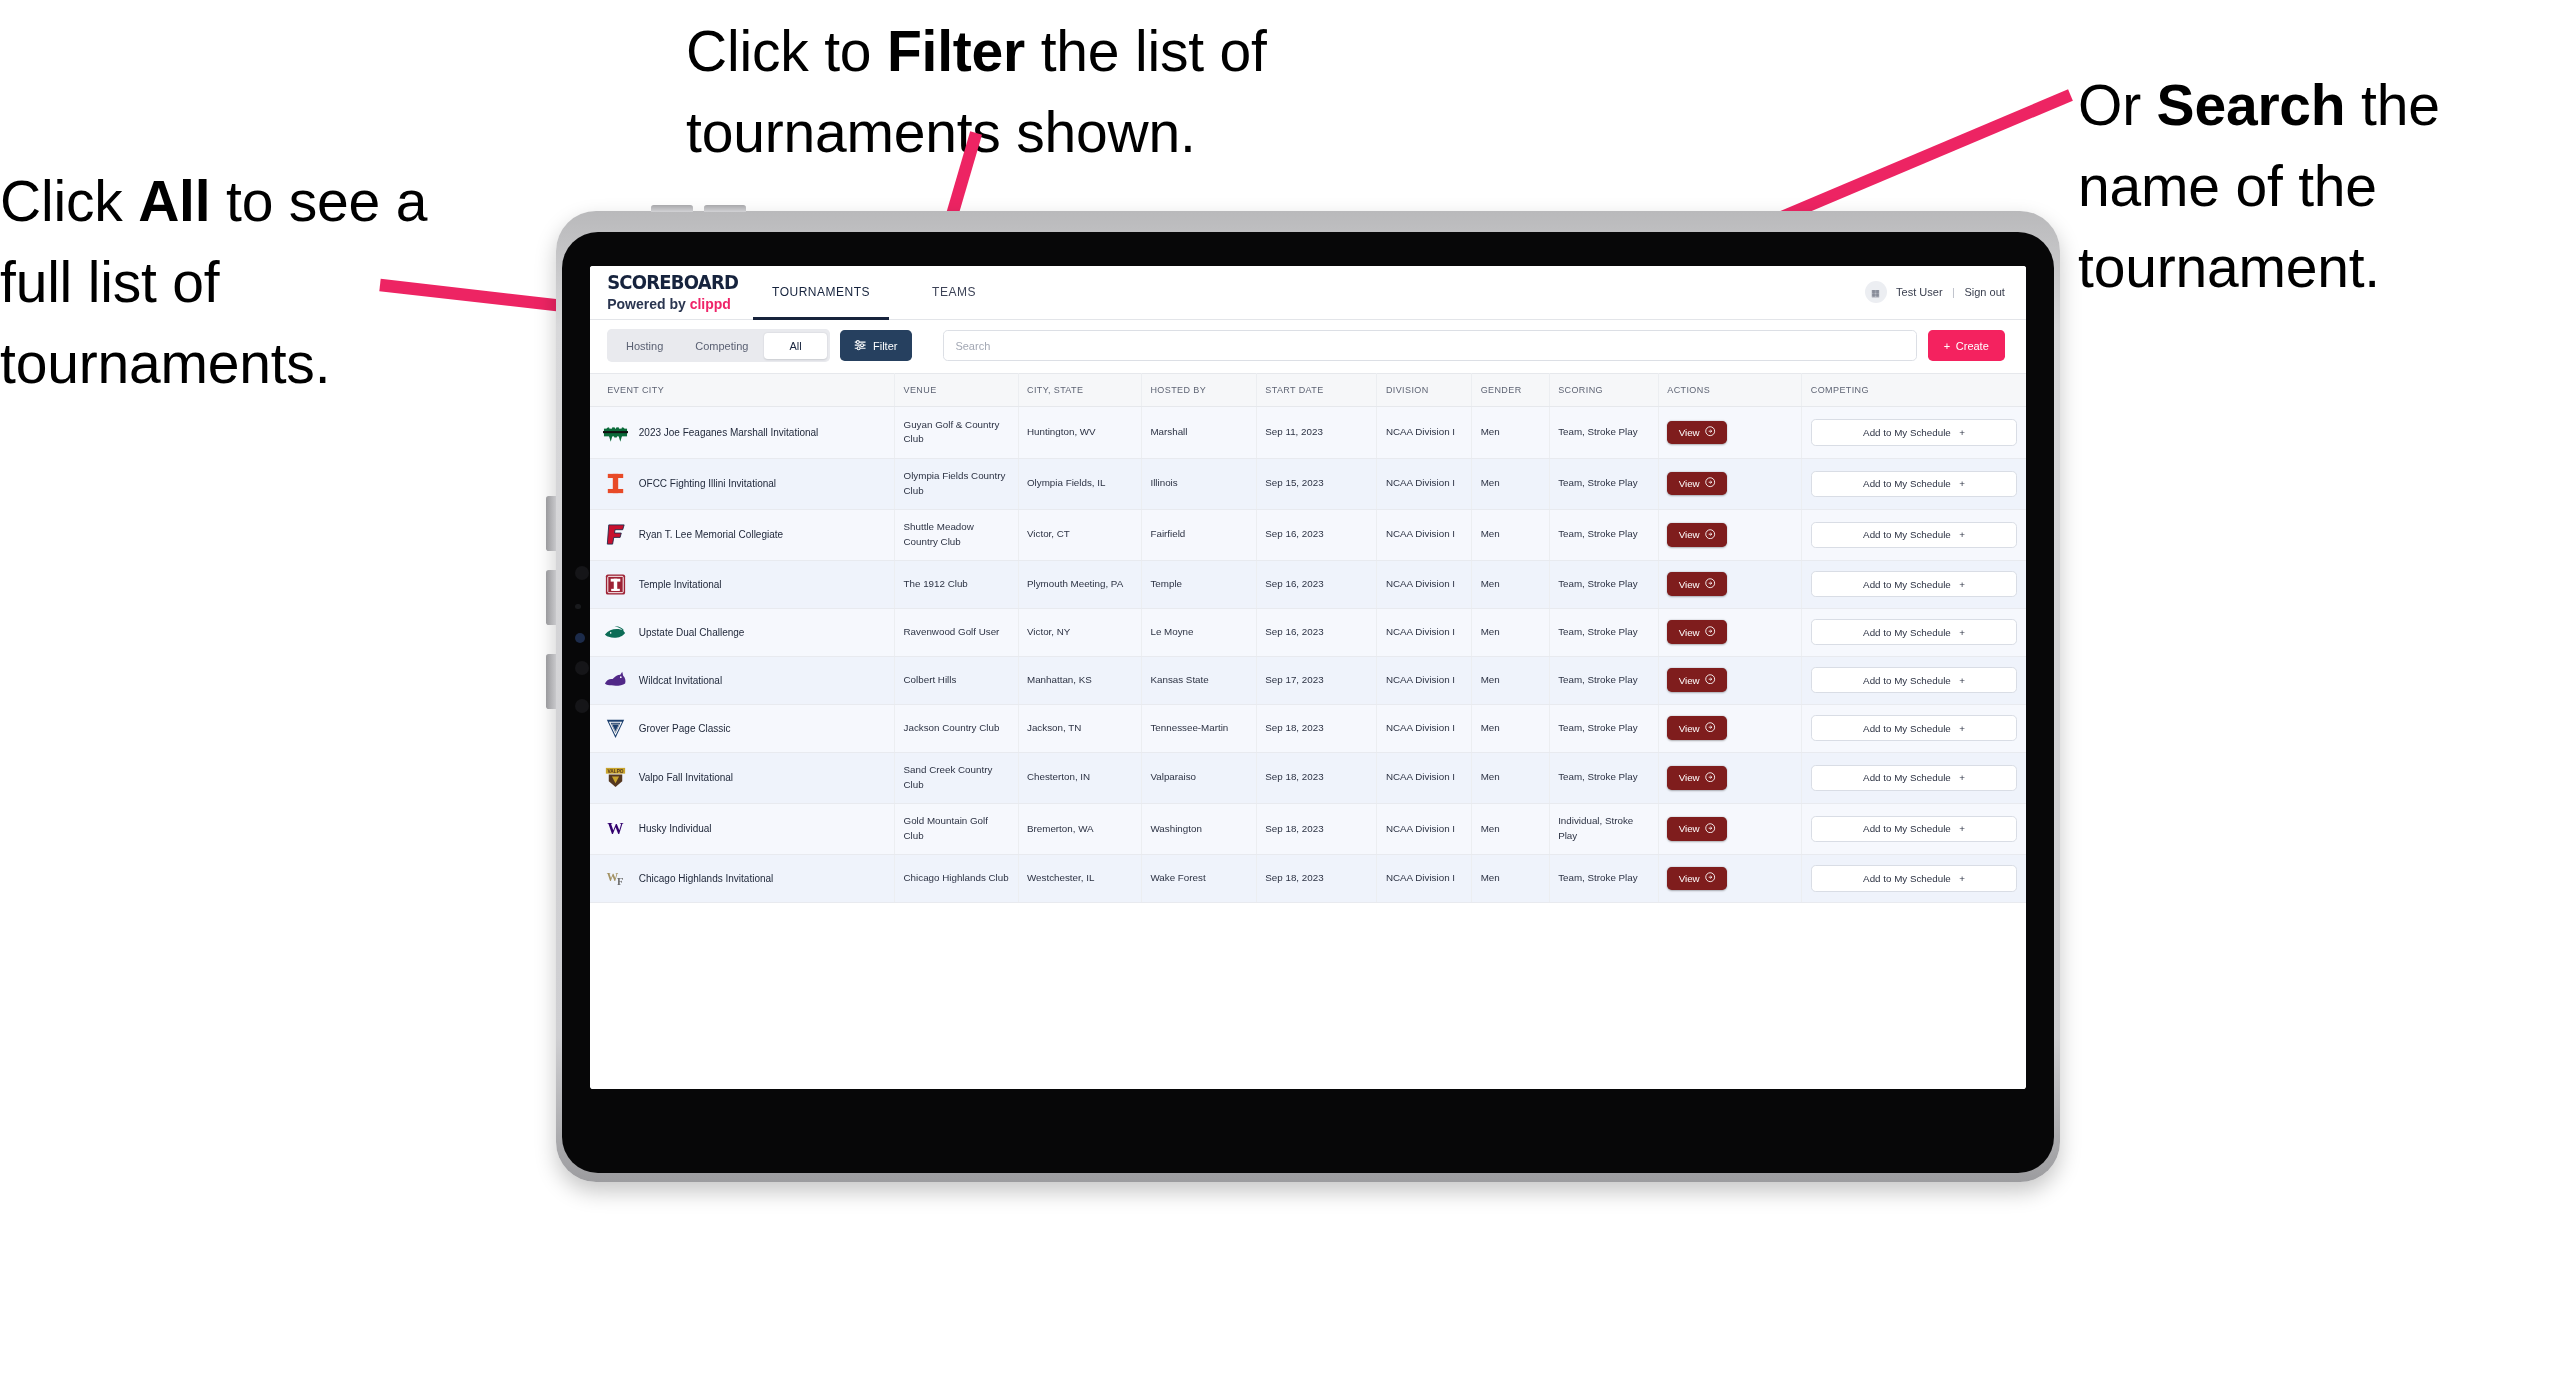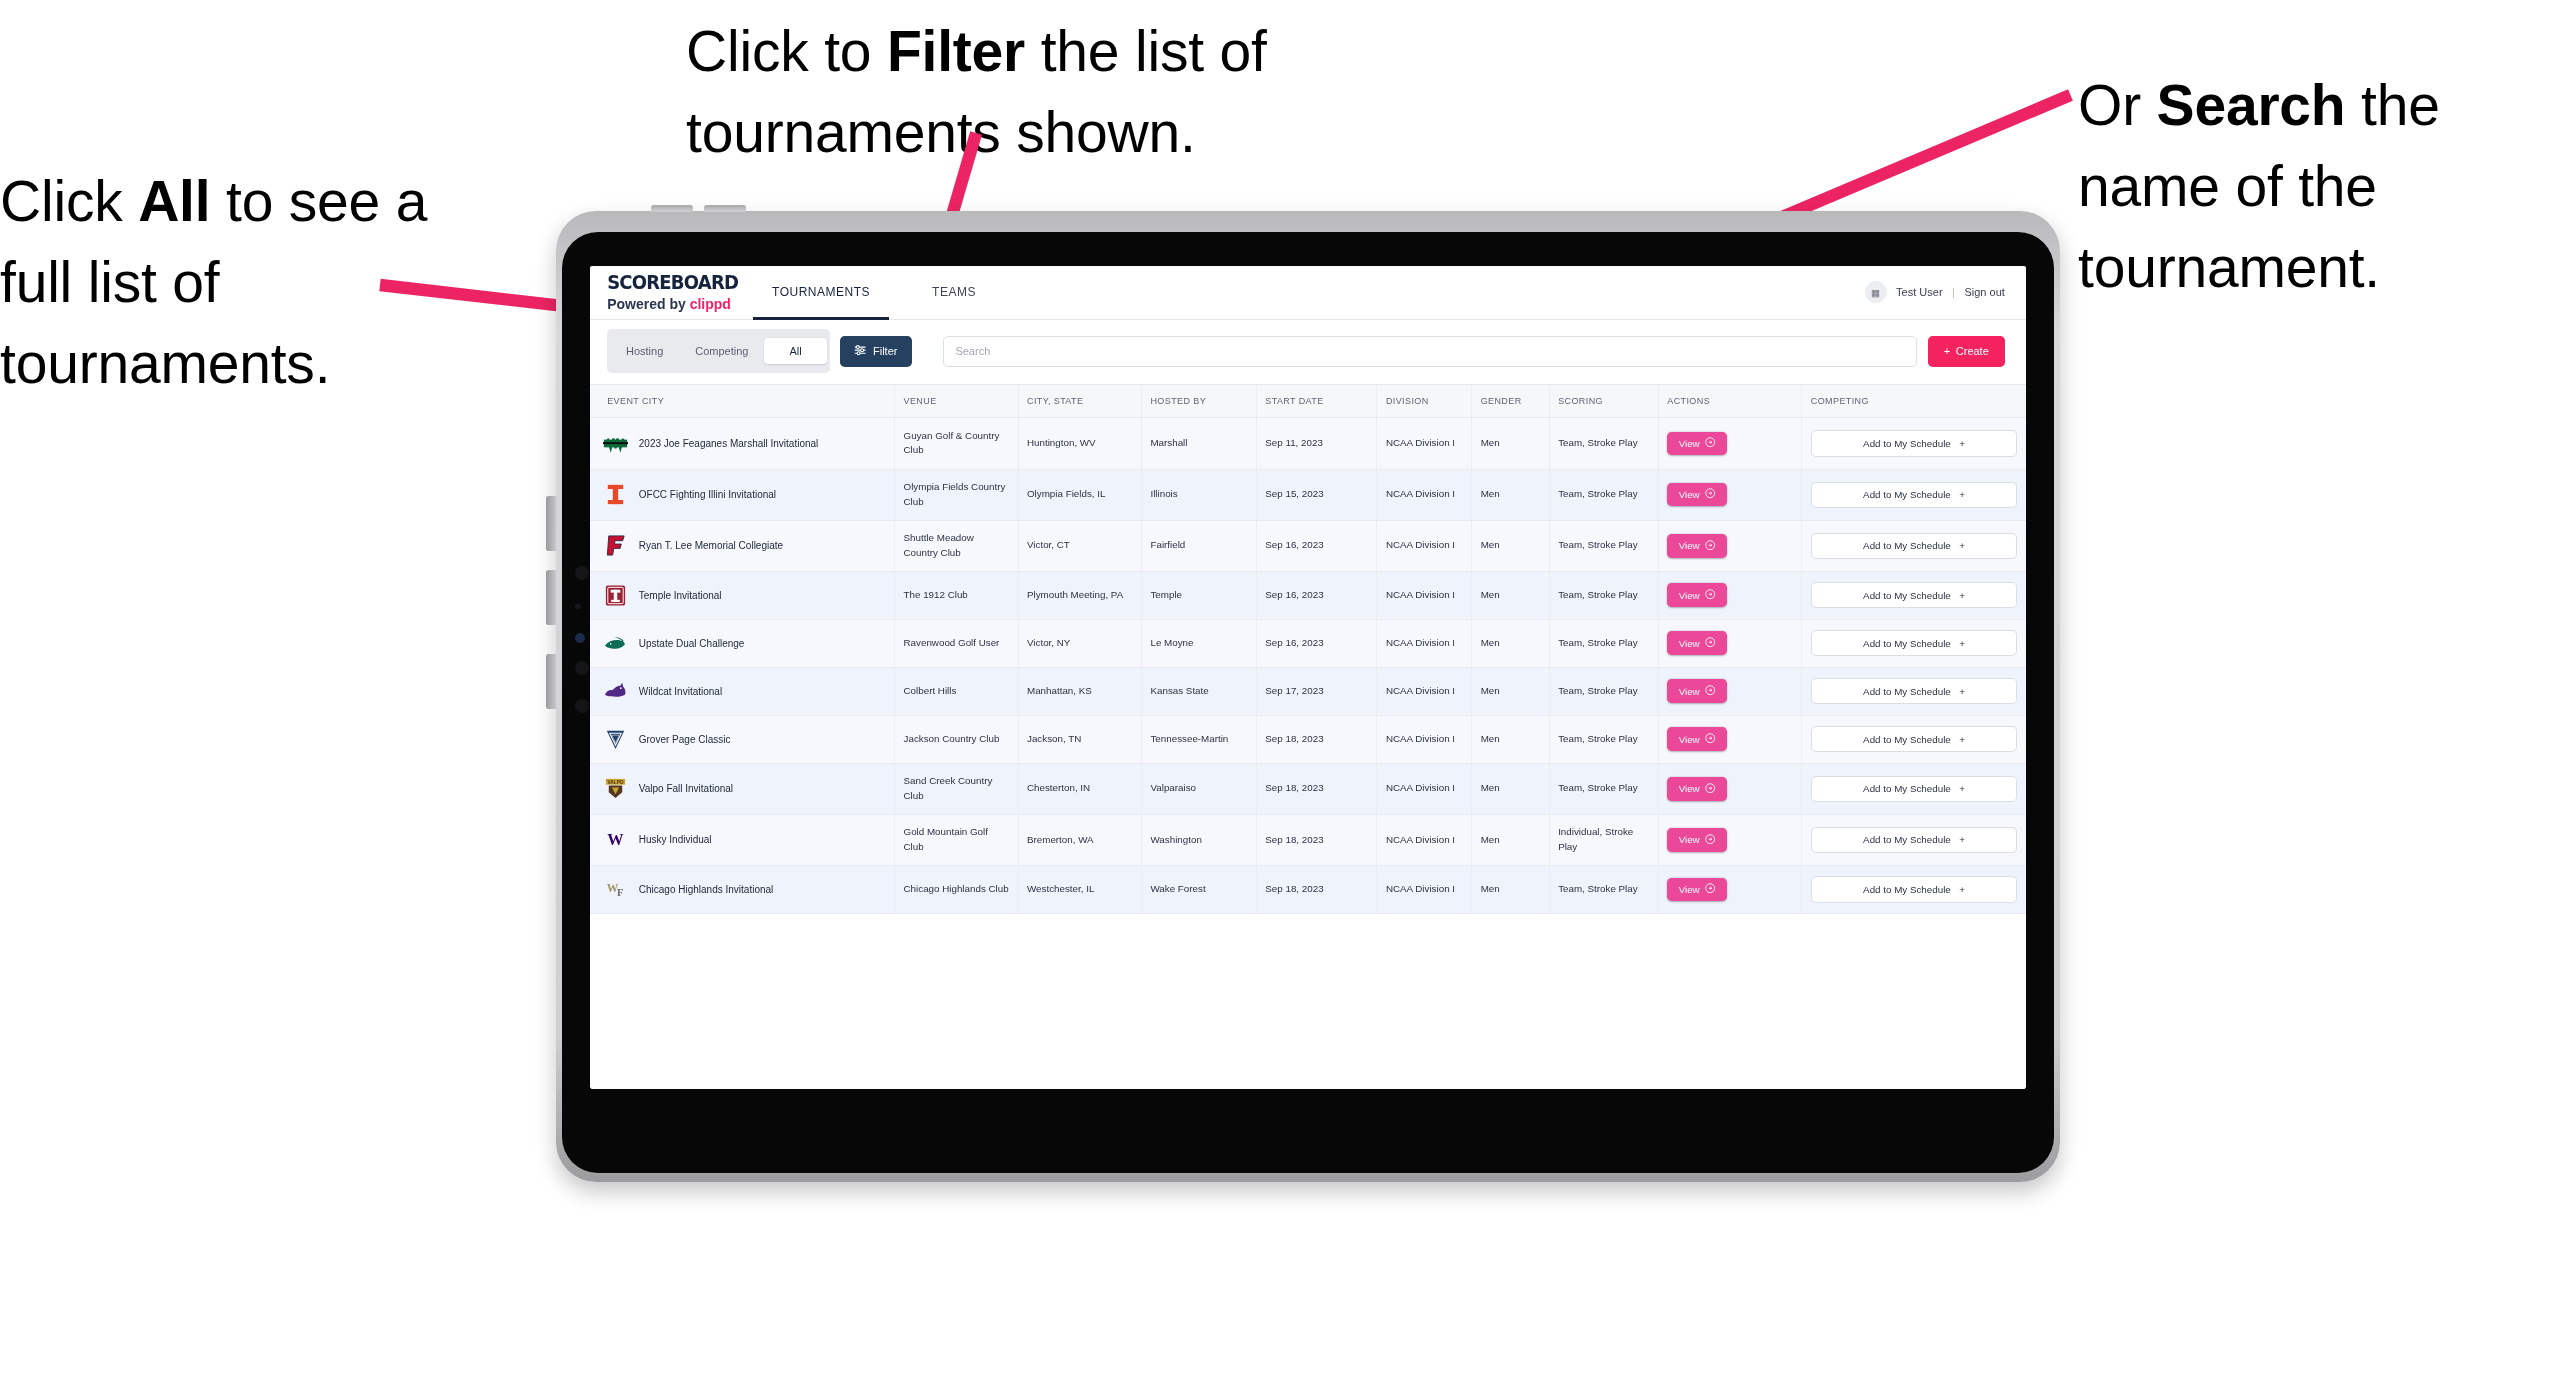--- a/index.html
+++ b/index.html
@@ -172,21 +172,21 @@
     align-items: center;
     gap: 10.4px;
     padding: 9.5px 21px 10.4px 17px;
     background: #ffffff;
   }
   .segmented {
     display: flex;
     background: #e9eaee;
     border-radius: 4.7px;
     padding: 2.8px;
-    height: 44px;
+    height: 33px;
     align-items: center;
   }
   .seg-btn {
     font-size: 11px;
     color: #5b6173;
     padding: 0 16px;
     height: 26px;
     display: flex; align-items: center;
     border-radius: 3.8px;
     cursor: pointer;
@@ -272,21 +272,21 @@
   table.grid td:last-child { border-right: none; }
   table.grid tbody tr { background: #f6f8fd; }
   table.grid tbody tr:nth-child(even) { background: #eff3fb; }
 
   .evt-cell { display: flex; align-items: center; gap: 10.4px; padding-left: 4.7px; }
   .evt-logo { width: 25px; height: 25px; flex: 0 0 25px; display: flex; align-items: center; justify-content: center; }
   .evt-name { font-size: 10px; color: #222a3c; }
 
   .view-btn {
     display: inline-flex; align-items: center; gap: 5.7px;
-    background: #ec4899;
+    background: #7f1d1d;
     color: #ffffff;
     font-size: 9.8px;
     border-radius: 4.7px;
     padding: 5.7px 11.4px;
     border: none;
     cursor: pointer;
     font-family: "Liberation Sans", sans-serif;
     box-shadow: 0 0.9px 1.9px rgba(0,0,0,0.3);
   }
   .sched-btn {

